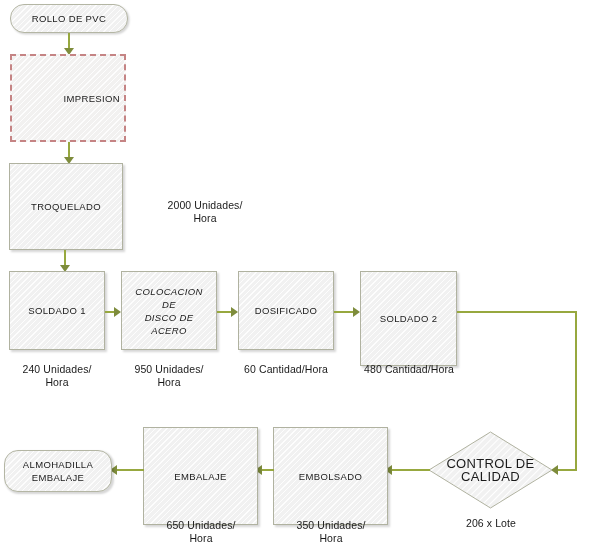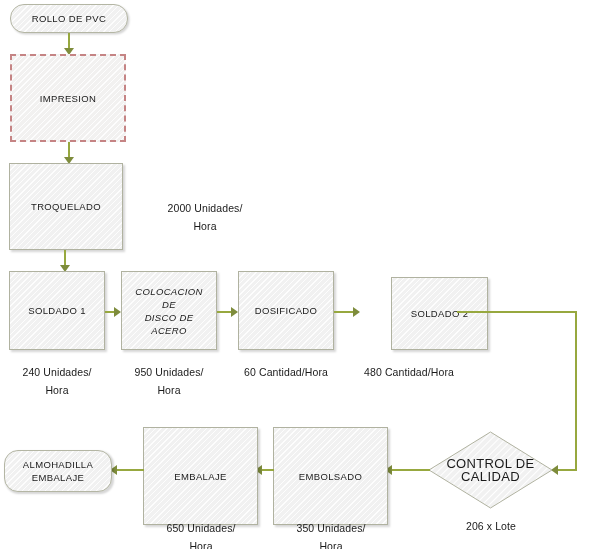--- a/index.html
+++ b/index.html
@@ -103,39 +103,39 @@
     border-top: 5px solid transparent;
     border-bottom: 5px solid transparent;
     border-right: 7px solid #7e8c3c;
   }
 
   
   .cap {
     position: absolute;
     text-align: center;
     font-size: 10.5px;
-    line-height: 18px;
+    line-height: 13px;
     color: #1a1a1a;
     letter-spacing: 0.1px;
     white-space: pre-line;
   }
 </style>
 </head>
 <body>
 
 <div id="canvas">
 
   <div class="node rounded" style="left:10px; top:4px; width:118px; height:29px;">
     <span class="txt">ROLLO DE PVC</span>
   </div>
 
   <div class="ln v" style="left:68px; top:33px; height:18px;"></div>
   <div class="arw down" style="left:64px; top:48px;"></div>
 
-  <div class="node dashed" style="left:10px; top:54px; width:116px; height:88px;">
+  <div class="node dashed" style="left:10px; top:54px; width:116px; height:88px;justify-content:flex-end;">
     <span class="txt">IMPRESION</span>
   </div>
 
   <div class="ln v" style="left:68px; top:142px; height:20px;"></div>
   <div class="arw down" style="left:64px; top:157px;"></div>
 
   <div class="node" style="left:9px; top:163px; width:114px; height:87px;">
     <span class="txt">TROQUELADO</span>
   </div>
 
@@ -161,21 +161,21 @@
   <div class="ln h" style="left:217px; top:311px; width:16px;"></div>
   <div class="arw right" style="left:231px; top:307px;"></div>
 
   <div class="node" style="left:238px; top:271px; width:96px; height:79px;">
     <span class="txt">DOSIFICADO</span>
   </div>
 
   <div class="ln h" style="left:334px; top:311px; width:22px;"></div>
   <div class="arw right" style="left:353px; top:307px;"></div>
 
-  <div class="node" style="left:360px; top:277px; width:97px; height:73px;margin-left:31px;">
+  <div class="node" style="left:360px; top:271px; width:97px; height:95px;">
     <span class="txt">SOLDADO 2</span>
   </div>
 
   <div class="cap" style="left:4px; top:363px; width:106px;">240 Unidades/
 Hora</div>
   <div class="cap" style="left:116px; top:363px; width:106px;">950 Unidades/
 Hora</div>
   <div class="cap" style="left:233px; top:363px; width:106px;">60 Cantidad/Hora</div>
   <div class="cap" style="left:355px; top:363px; width:108px;">480 Cantidad/Hora</div>
 

